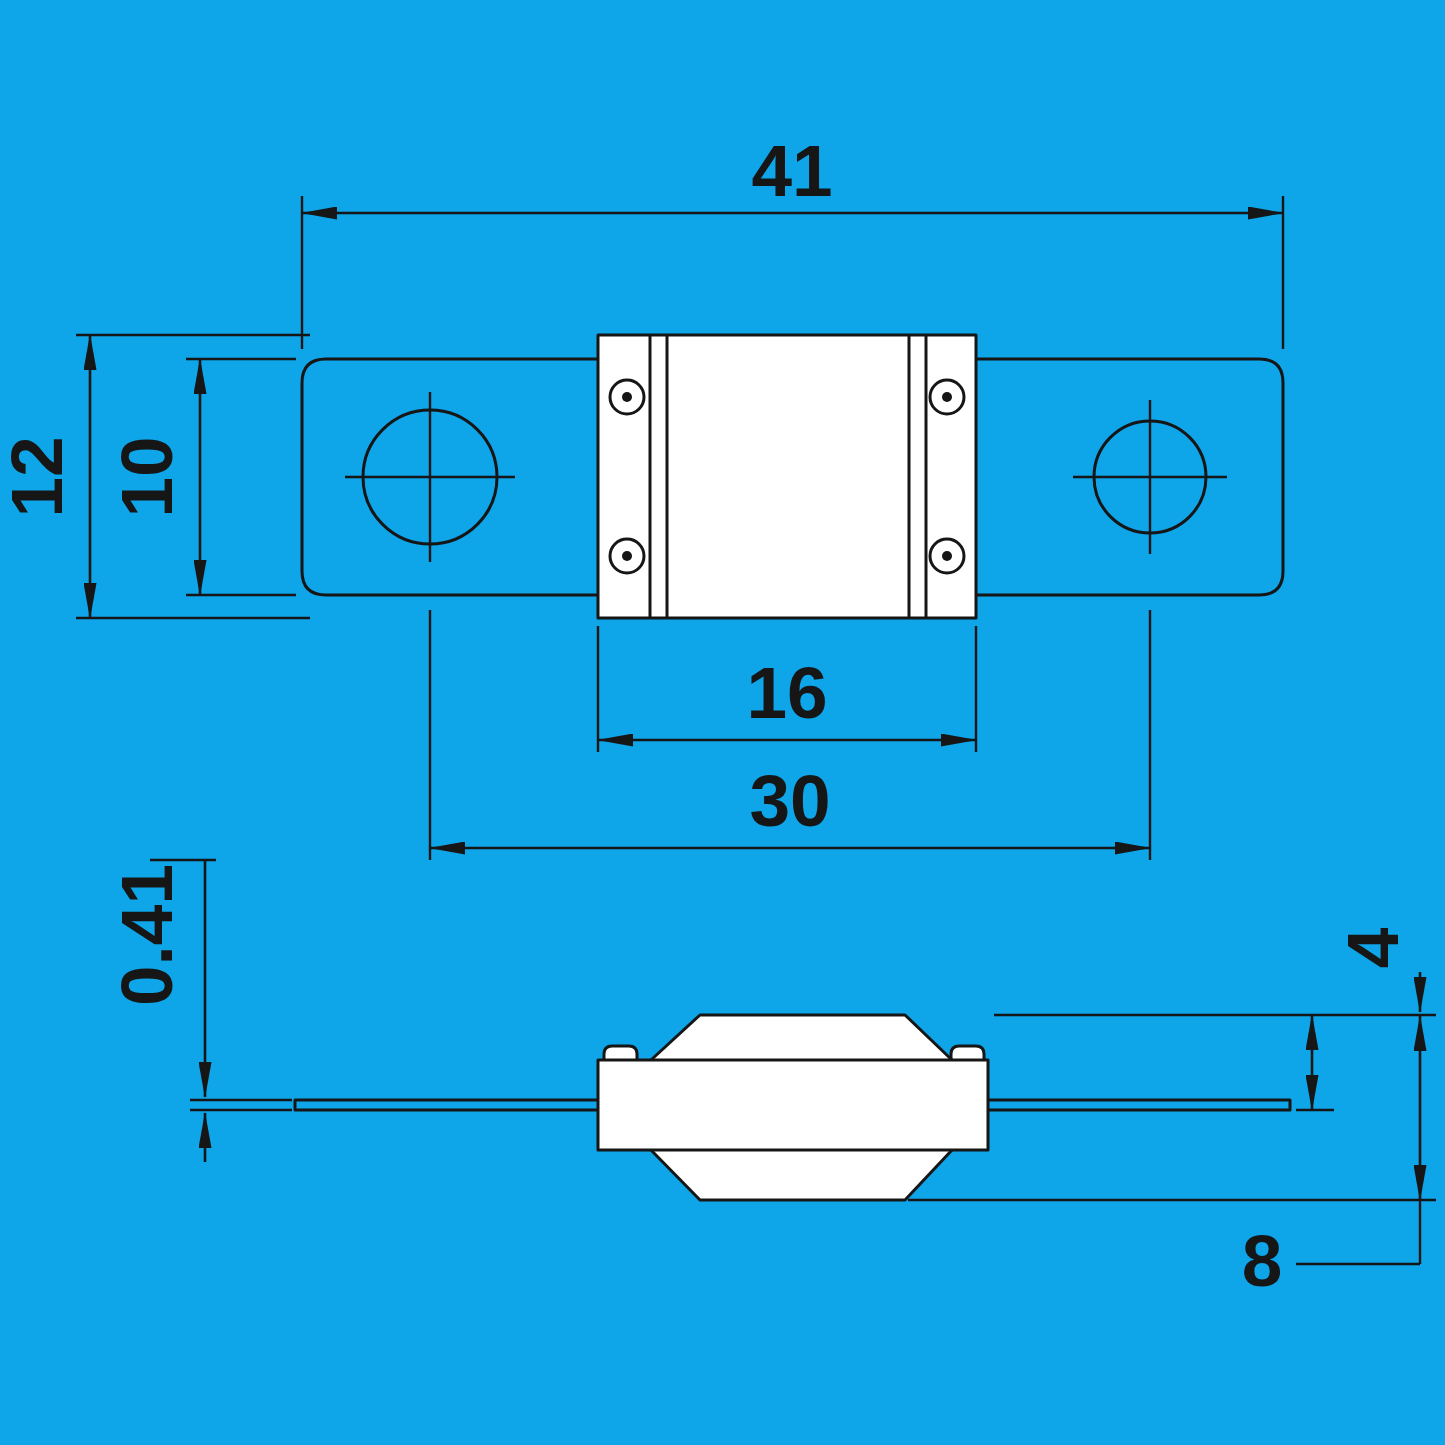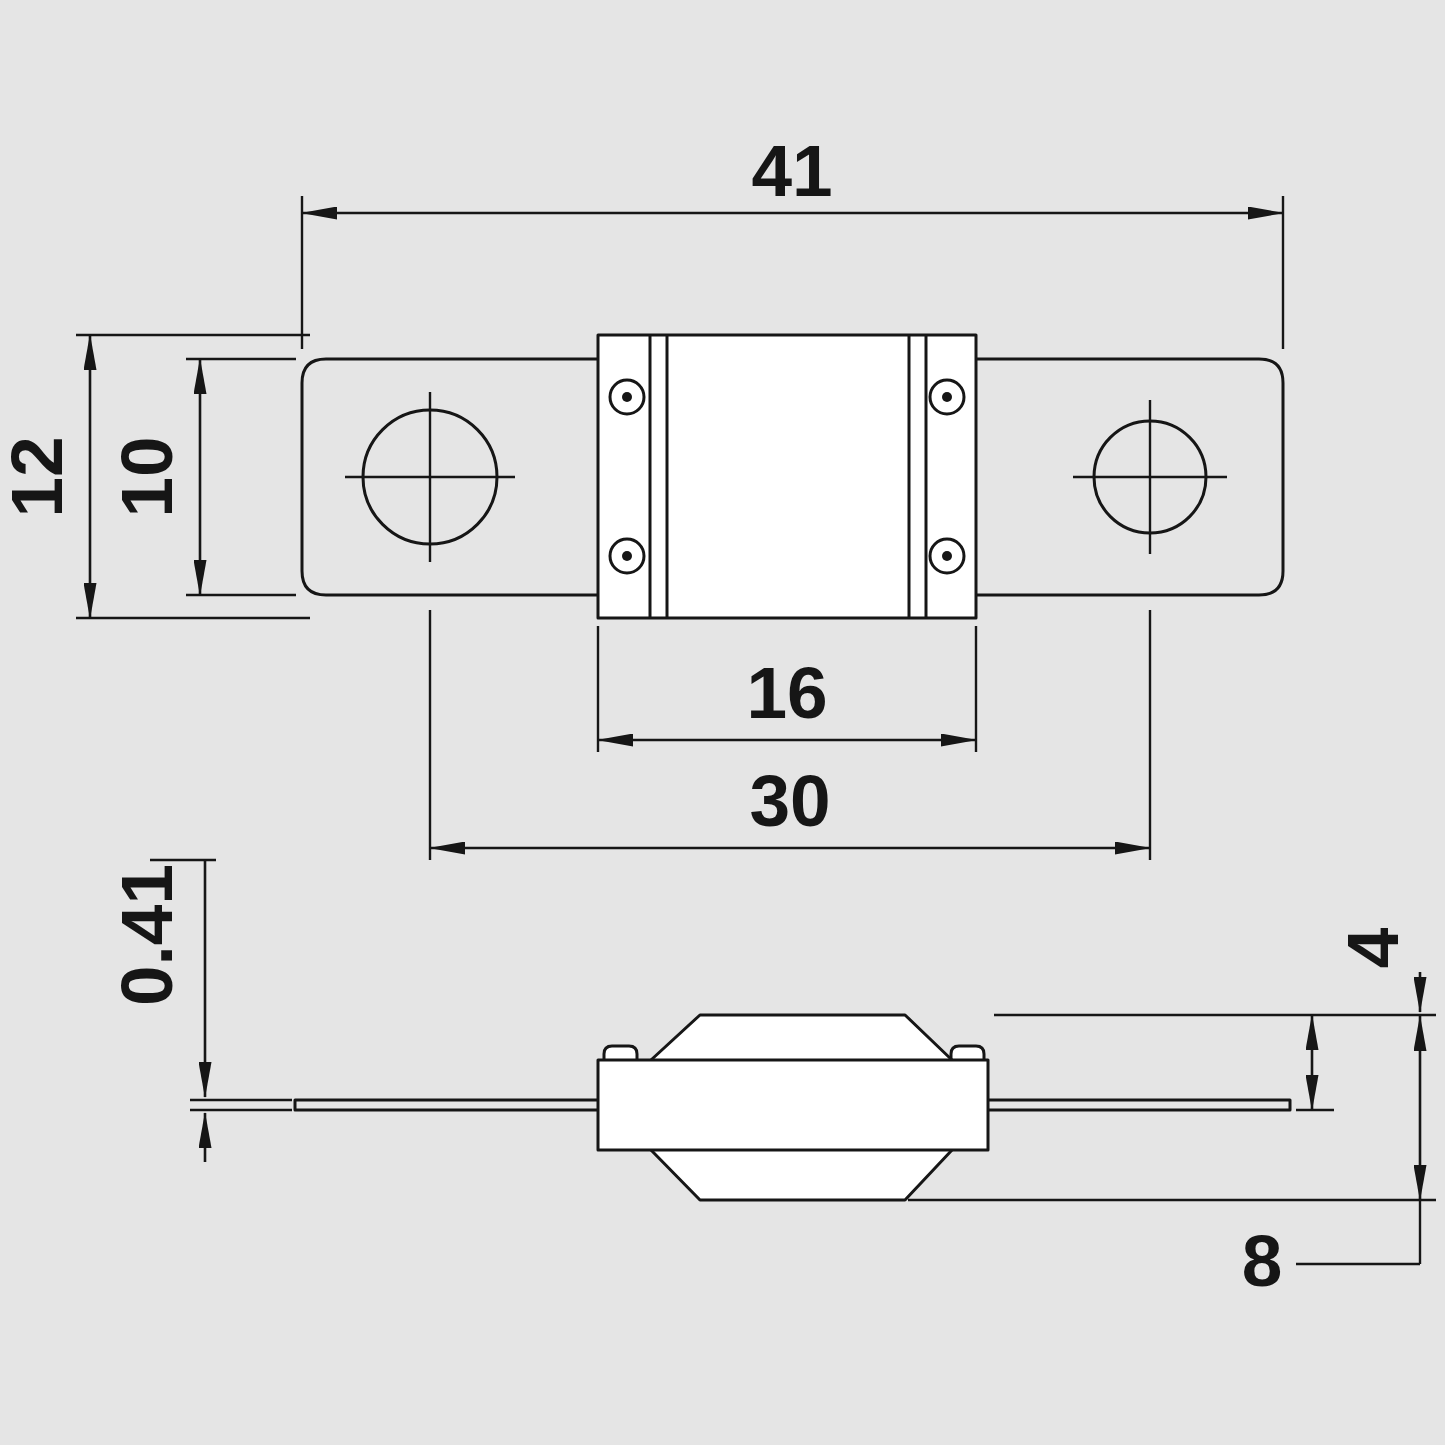--- a/index.html
+++ b/index.html
@@ -5,21 +5,21 @@
   html, body {
     margin: 0;
     padding: 0;
     background: #ffffff;
     font-family: "Liberation Sans", sans-serif;
   }
   .canvas {
     position: relative;
     width: 1445px;
     height: 1445px;
-    background: #e5e5e5;
+    background: #0ea5e9;
     overflow: hidden;
   }
   svg { display: block; width: 1445px; height: 1445px; }
 
   
   .outline {
     stroke: #161616;
     stroke-width: 3;
     fill: none;
     stroke-linejoin: round;

